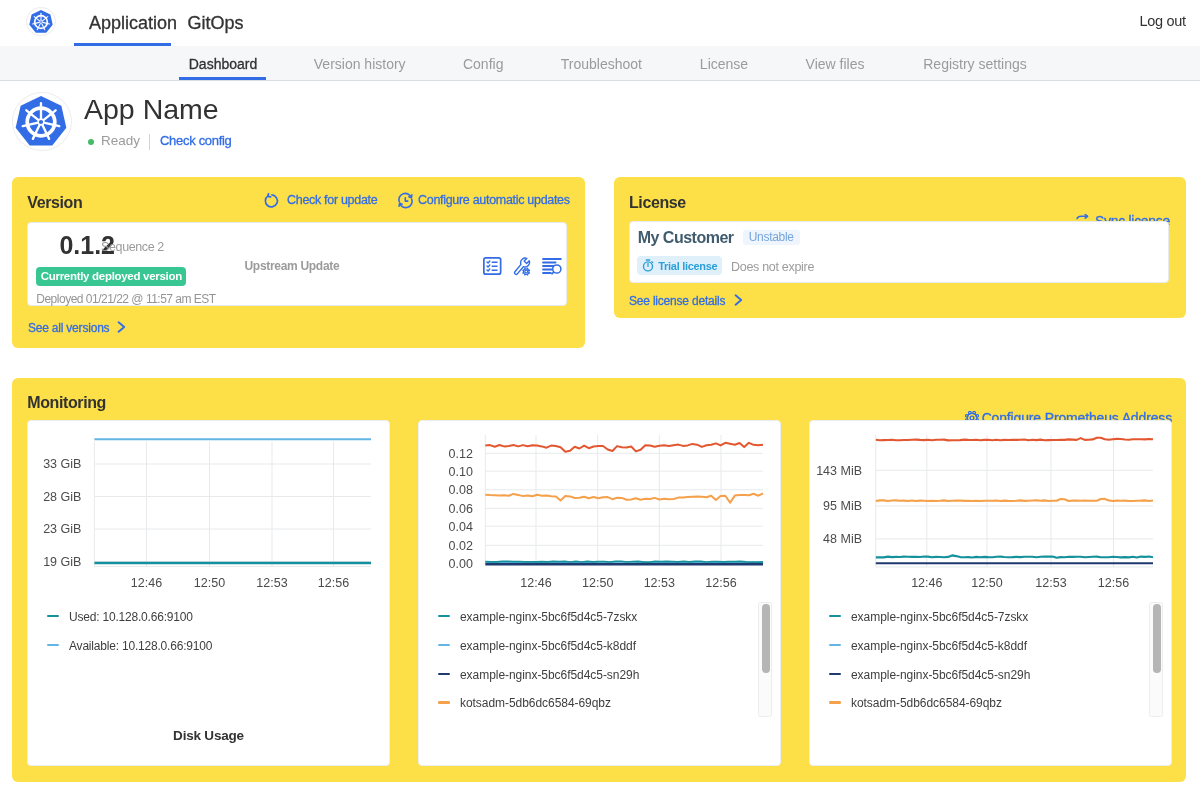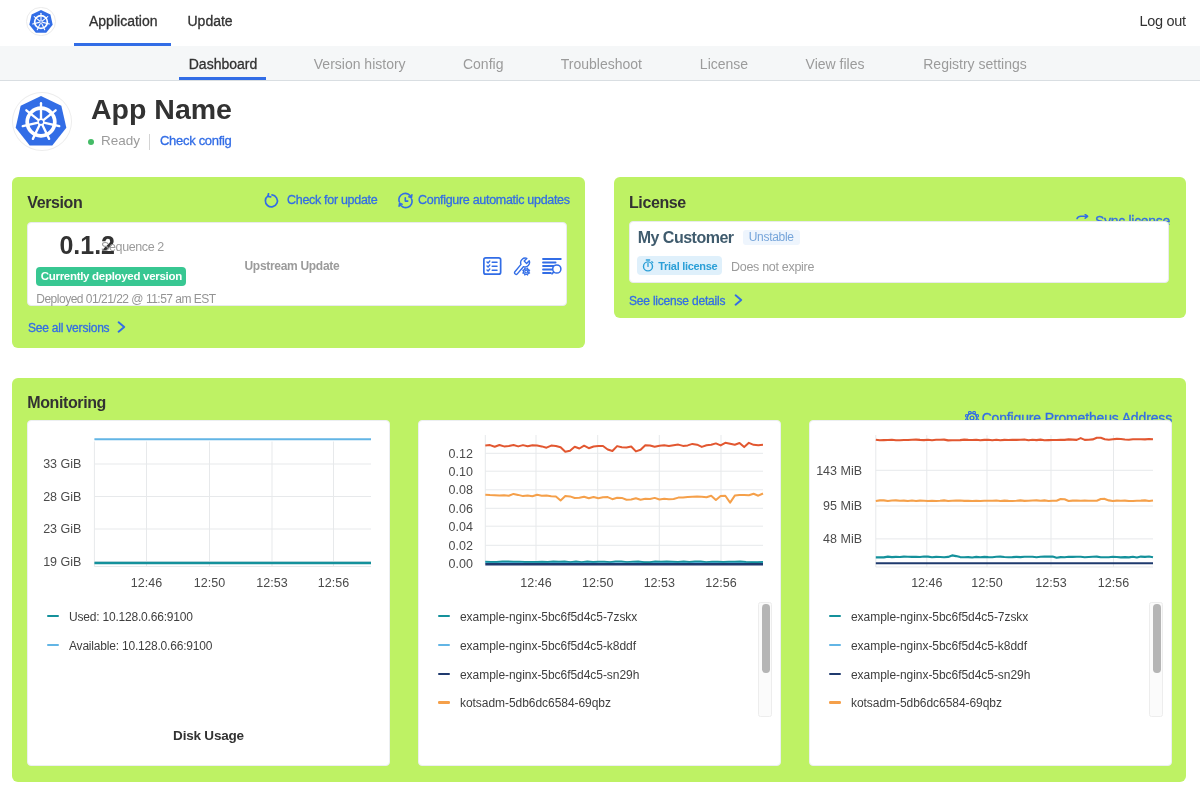--- a/index.html
+++ b/index.html
@@ -1,38 +1,38 @@
 <!DOCTYPE html>
 <html><head>
 <meta charset="utf-8">
 <style>
 * { margin:0; padding:0; box-sizing:border-box; }
 html,body { width:1200px; height:796px; background:#fff; font-family:"Liberation Sans", sans-serif; overflow:hidden; }
 #page { position:relative; width:1200px; height:796px; }
 .sb { -webkit-text-stroke:0.3px currentColor; }
 
 #topnav { position:absolute; left:0; top:0; width:1200px; height:46px; background:#fff; }
-.navitem { position:absolute; font-size:14px; color:#323232; line-height:1; white-space:nowrap; }
+.navitem { position:absolute; font-size:18px; color:#323232; line-height:1; white-space:nowrap; }
 #nav-underline { position:absolute; left:74px; top:43px; width:97px; height:3px; background:#326de6; }
 #addapp { position:absolute; left:973px; top:6px; width:147px; height:29px; border:1.3px solid #326de6; border-radius:14.5px; color:#326de6; font-size:12px; font-weight:700; letter-spacing:-0.35px; text-align:center; line-height:26px; background:#fff; }
 #logout { position:absolute; left:1139.5px; top:14.1px; font-size:14.5px; letter-spacing:-0.3px; color:#323232; line-height:1; }
 
 #subnav { position:absolute; left:0; top:46px; width:1200px; height:35px; background:#f5f7f8; border-bottom:1px solid #d9dee2; }
 .subitem { position:absolute; top:11.05px; font-size:14px; color:#9b9b9b; line-height:1; transform:translateX(-50%); white-space:nowrap; }
 .subitem.active { color:#323232; -webkit-text-stroke:0.3px #323232; }
 #sub-underline { position:absolute; left:179px; top:30.5px; width:87px; height:3px; background:#326de6; }
 
 #appicon { position:absolute; left:11.7px; top:92px; width:60px; height:59px; border-radius:50%; background:#fff; border:1.5px solid #ededed; }
-#appname { position:absolute; left:91px; top:95.4px; font-size:28.5px; font-weight:700; color:#323232; line-height:1; }
+#appname { position:absolute; left:84px; top:95.4px; font-size:28.5px; font-weight:400; color:#323232; line-height:1; }
 #statusdot { position:absolute; left:88px; top:138.5px; width:6px; height:6px; border-radius:50%; background:#44bb66; }
 #statusready { position:absolute; left:101px; top:133.9px; font-size:13.5px; color:#9b9b9b; line-height:1; }
 #statusdiv { position:absolute; left:149px; top:134px; width:1px; height:16px; background:#d4d4d4; }
 #editconfig { position:absolute; left:160px; top:134.3px; font-size:13px; letter-spacing:-0.3px; color:#326de6; line-height:1; }
 
-.card { position:absolute; background:#bef264; border-radius:6px; }
+.card { position:absolute; background:#fde047; border-radius:6px; }
 #vcard { left:12px; top:177px; width:573px; height:171px; }
 #lcard { left:614px; top:177px; width:572px; height:141px; }
 #mcard { left:12px; top:378px; width:1174px; height:404px; }
 .cardh { position:absolute; font-size:16px; font-weight:700; letter-spacing:-0.4px; color:#323232; line-height:1; }
 .innercard { position:absolute; background:#fff; border:1px solid #e8ebed; border-radius:4px; }
 .linkrow { position:absolute; display:flex; align-items:center; height:17px; color:#326de6; font-size:14px; letter-spacing:-0.3px; -webkit-text-stroke:0.3px #326de6; white-space:nowrap;margin-top:20px; }
 .linkrow svg { display:block; }
 .linktxt { position:absolute; top:17px; font-size:12.5px; letter-spacing:-0.3px; color:#326de6; -webkit-text-stroke:0.3px #326de6; line-height:1; white-space:nowrap; }
 .seelink { position:absolute; font-size:12px; letter-spacing:-0.2px; color:#326de6; -webkit-text-stroke:0.3px #326de6; line-height:1; }
 .seelink svg { position:absolute; top:-0.5px; }
@@ -72,21 +72,21 @@
             <line x1="10.59" y1="10.88" x2="5.24" y2="6.61" stroke="#fff" stroke-width="1.08" stroke-linecap="round"></line>
             <line x1="10.25" y1="12.40" x2="3.58" y2="13.92" stroke="#fff" stroke-width="1.08" stroke-linecap="round"></line>
             <line x1="11.22" y1="13.62" x2="8.25" y2="19.78" stroke="#fff" stroke-width="1.08" stroke-linecap="round"></line>
             <line x1="12.78" y1="13.62" x2="15.75" y2="19.78" stroke="#fff" stroke-width="1.08" stroke-linecap="round"></line>
             <line x1="13.75" y1="12.40" x2="20.42" y2="13.92" stroke="#fff" stroke-width="1.08" stroke-linecap="round"></line>
             <line x1="13.41" y1="10.88" x2="18.76" y2="6.61" stroke="#fff" stroke-width="1.08" stroke-linecap="round"></line>
             <circle cx="12.0" cy="12.0" r="1.32" fill="#326de6" stroke="#fff" stroke-width="0.72"></circle>
           </svg></div>
     </div>
     <div class="navitem sb" style="left:89px;top:13.6px;">Application</div>
-    <div class="navitem sb" style="left:187.5px;top:13.6px;">Update</div>
+    <div class="navitem sb" style="left:187.5px;top:13.6px;">GitOps</div>
     <div id="nav-underline"></div>
     <div id="logout">Log out</div>
   </div>
 
   <div id="subnav">
     <div class="subitem active" style="left:223px;">Dashboard</div>
     <div class="subitem" style="left:359.7px;">Version history</div>
     <div class="subitem" style="left:483.2px;">Config</div>
     <div class="subitem" style="left:601.4px;">Troubleshoot</div>
     <div class="subitem" style="left:724px;">License</div>

